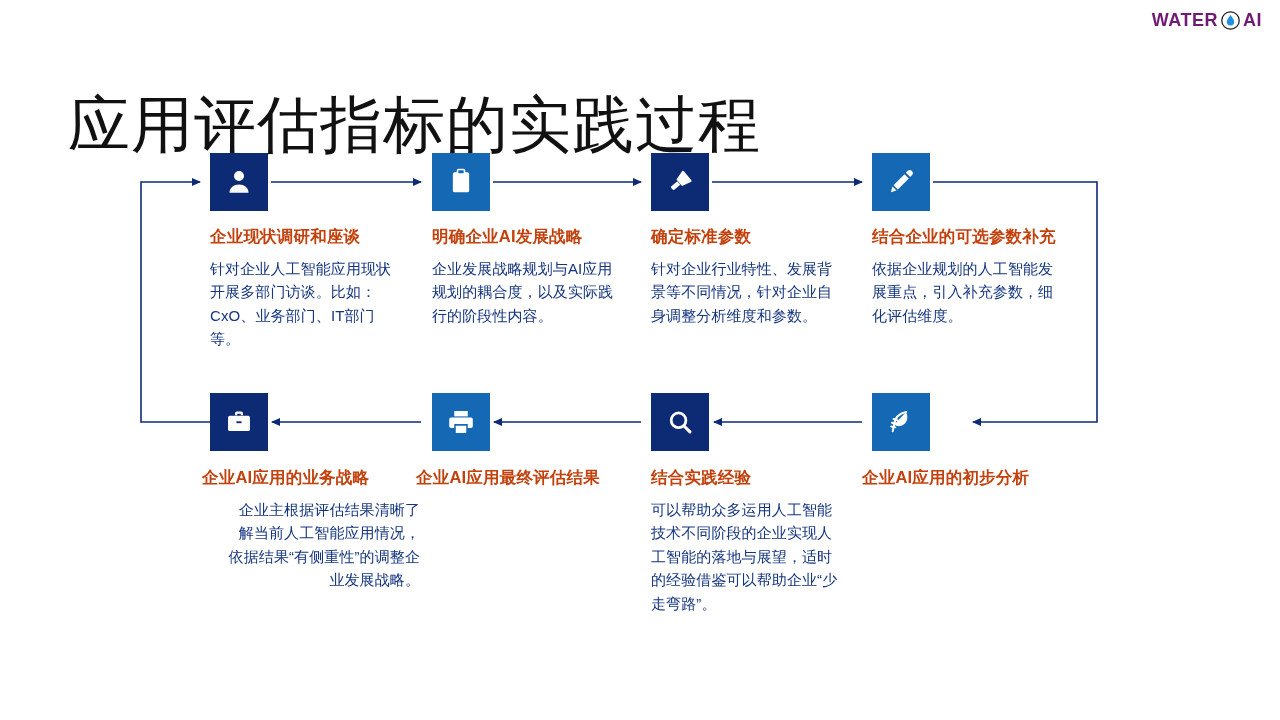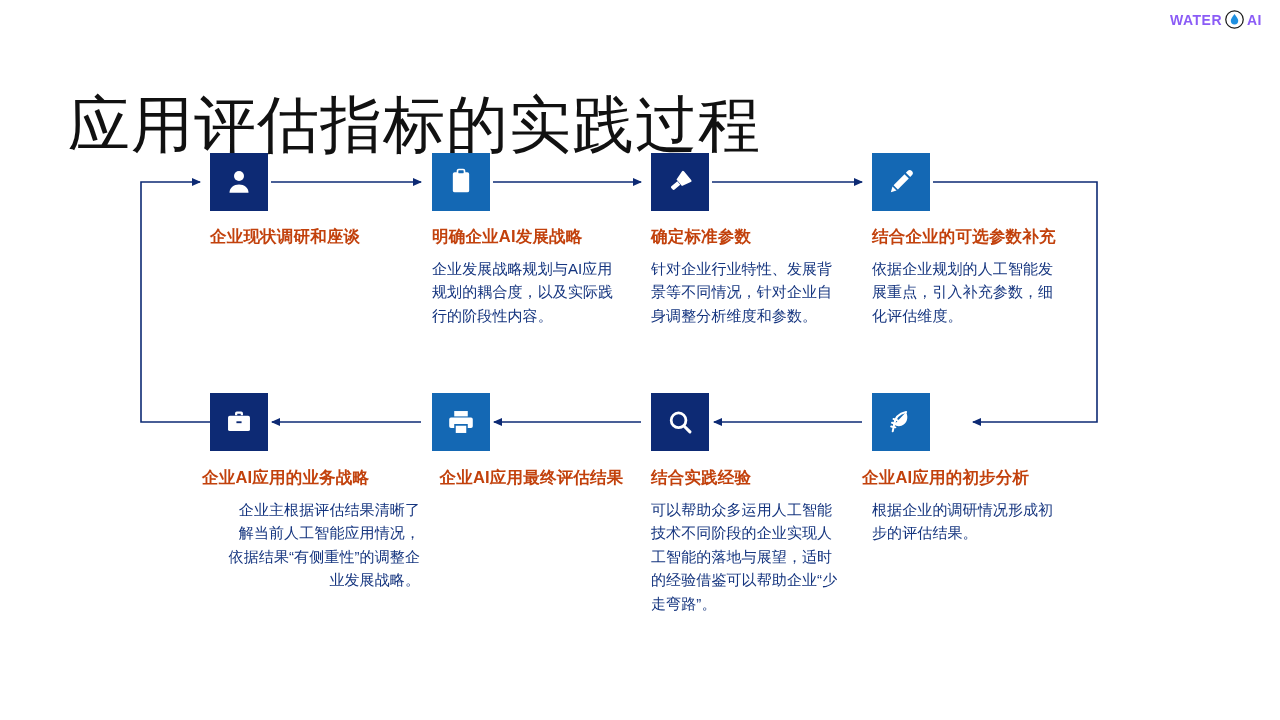--- a/index.html
+++ b/index.html
@@ -15,24 +15,24 @@
     position: relative;
   }
   
   #brand-logo {
     position: absolute;
     top: 10px;
     right: 18px;
     display: flex;
     align-items: center;
     gap: 2px;
-    font-size: 14px;
+    font-size: 18px;
     font-weight: 700;
     letter-spacing: 0.5px;
-    color: #8b5cf6;
+    color: #701a75;
   }
   #brand-logo .drop-wrap {
     display: inline-flex;
     align-items: center;
     justify-content: center;
     width: 19px;
     height: 19px;
     margin: 0 1px;
   }
   
@@ -92,21 +92,21 @@
     letter-spacing: 0.1px;
   }
   
   .row-top .step-heading { margin-top: 15px; }
   .row-bottom .step-heading { margin-top: 16px; }
   .step.s1 { left: 210px; top: 153px; }
   .step.s2 { left: 432px; top: 153px; }
   .step.s3 { left: 651px; top: 153px; }
   .step.s4 { left: 872px; top: 153px; }
   .step.s5 { left: 210px; top: 393px; }
-  .step.s6 { left: 432px; top: 393px; text-align: center; }
+  .step.s6 { left: 432px; top: 393px; }
   .step.s7 { left: 651px; top: 393px; }
   .step.s8 { left: 872px; top: 393px; }
   .step.s5 .step-heading { margin-left: -8px; }
   .step.s5 .step-body { margin-left: 14px; text-align: right; width: 196px; }
   .step.s6 .step-heading { margin-left: -16px; }
   .step.s7 .step-body { width: 190px; }
   .step.s8 .step-heading { margin-left: -10px; }
 </style>
 </head>
 <body>
@@ -166,20 +166,21 @@
   </svg>
 
   <div class="step s1 row-top">
     <div class="step-icon" style="background:#0d2a74">
       <svg width="30" height="30" viewBox="0 0 24 24" fill="#ffffff" aria-hidden="true">
         <circle cx="12" cy="7.2" r="4"></circle>
         <path d="M4.4 20.5c0-4.1 3.4-6.6 7.6-6.6s7.6 2.5 7.6 6.6z"></path>
       </svg>
     </div>
     <div class="step-heading">企业现状调研和座谈</div>
+    <div class="step-body">针对企业人工智能应用现状开展多部门访谈。比如：CxO、业务部门、IT部门等。</div>
   </div>
 
   <div class="step s2 row-top">
     <div class="step-icon" style="background:#1468b4">
       <svg width="28" height="28" viewBox="0 0 24 24" fill="#ffffff" aria-hidden="true">
         <rect x="5" y="3.6" width="14" height="17.2" rx="1.6"></rect>
         <rect x="9" y="1.3" width="6" height="3.8" rx="1.1" fill="#1468b4" stroke="#ffffff" stroke-width="1.4"></rect>
       </svg>
     </div>
     <div class="step-heading">明确企业AI发展战略</div>
@@ -251,16 +252,15 @@
         <g stroke="#ffffff" stroke-width="1.7" fill="none" stroke-linecap="round">
           <path d="M16.4 3.4 C 10.4 4.6 6.6 8.6 6.1 14.4 l-1.2 5.6" fill="none"></path>
           <path d="M16.4 3.4 C 18.6 8.4 17.2 13.4 12.4 15.2 C 10 16.1 7.6 15.4 6.2 14.2 Z" fill="#ffffff" stroke="none"></path>
           <line x1="9.2" y1="10.6" x2="5.6" y2="9.4"></line>
           <line x1="8.0" y1="13.6" x2="4.3" y2="12.6"></line>
           <line x1="7.2" y1="16.6" x2="3.6" y2="15.8"></line>
         </g>
       </svg>
     </div>
     <div class="step-heading">企业AI应用的初步分析</div>
-    <div class="step-body">根据企业的调研情况形成初步的评估结果。</div>
   </div>
 
 </div>
 
 </body></html>

